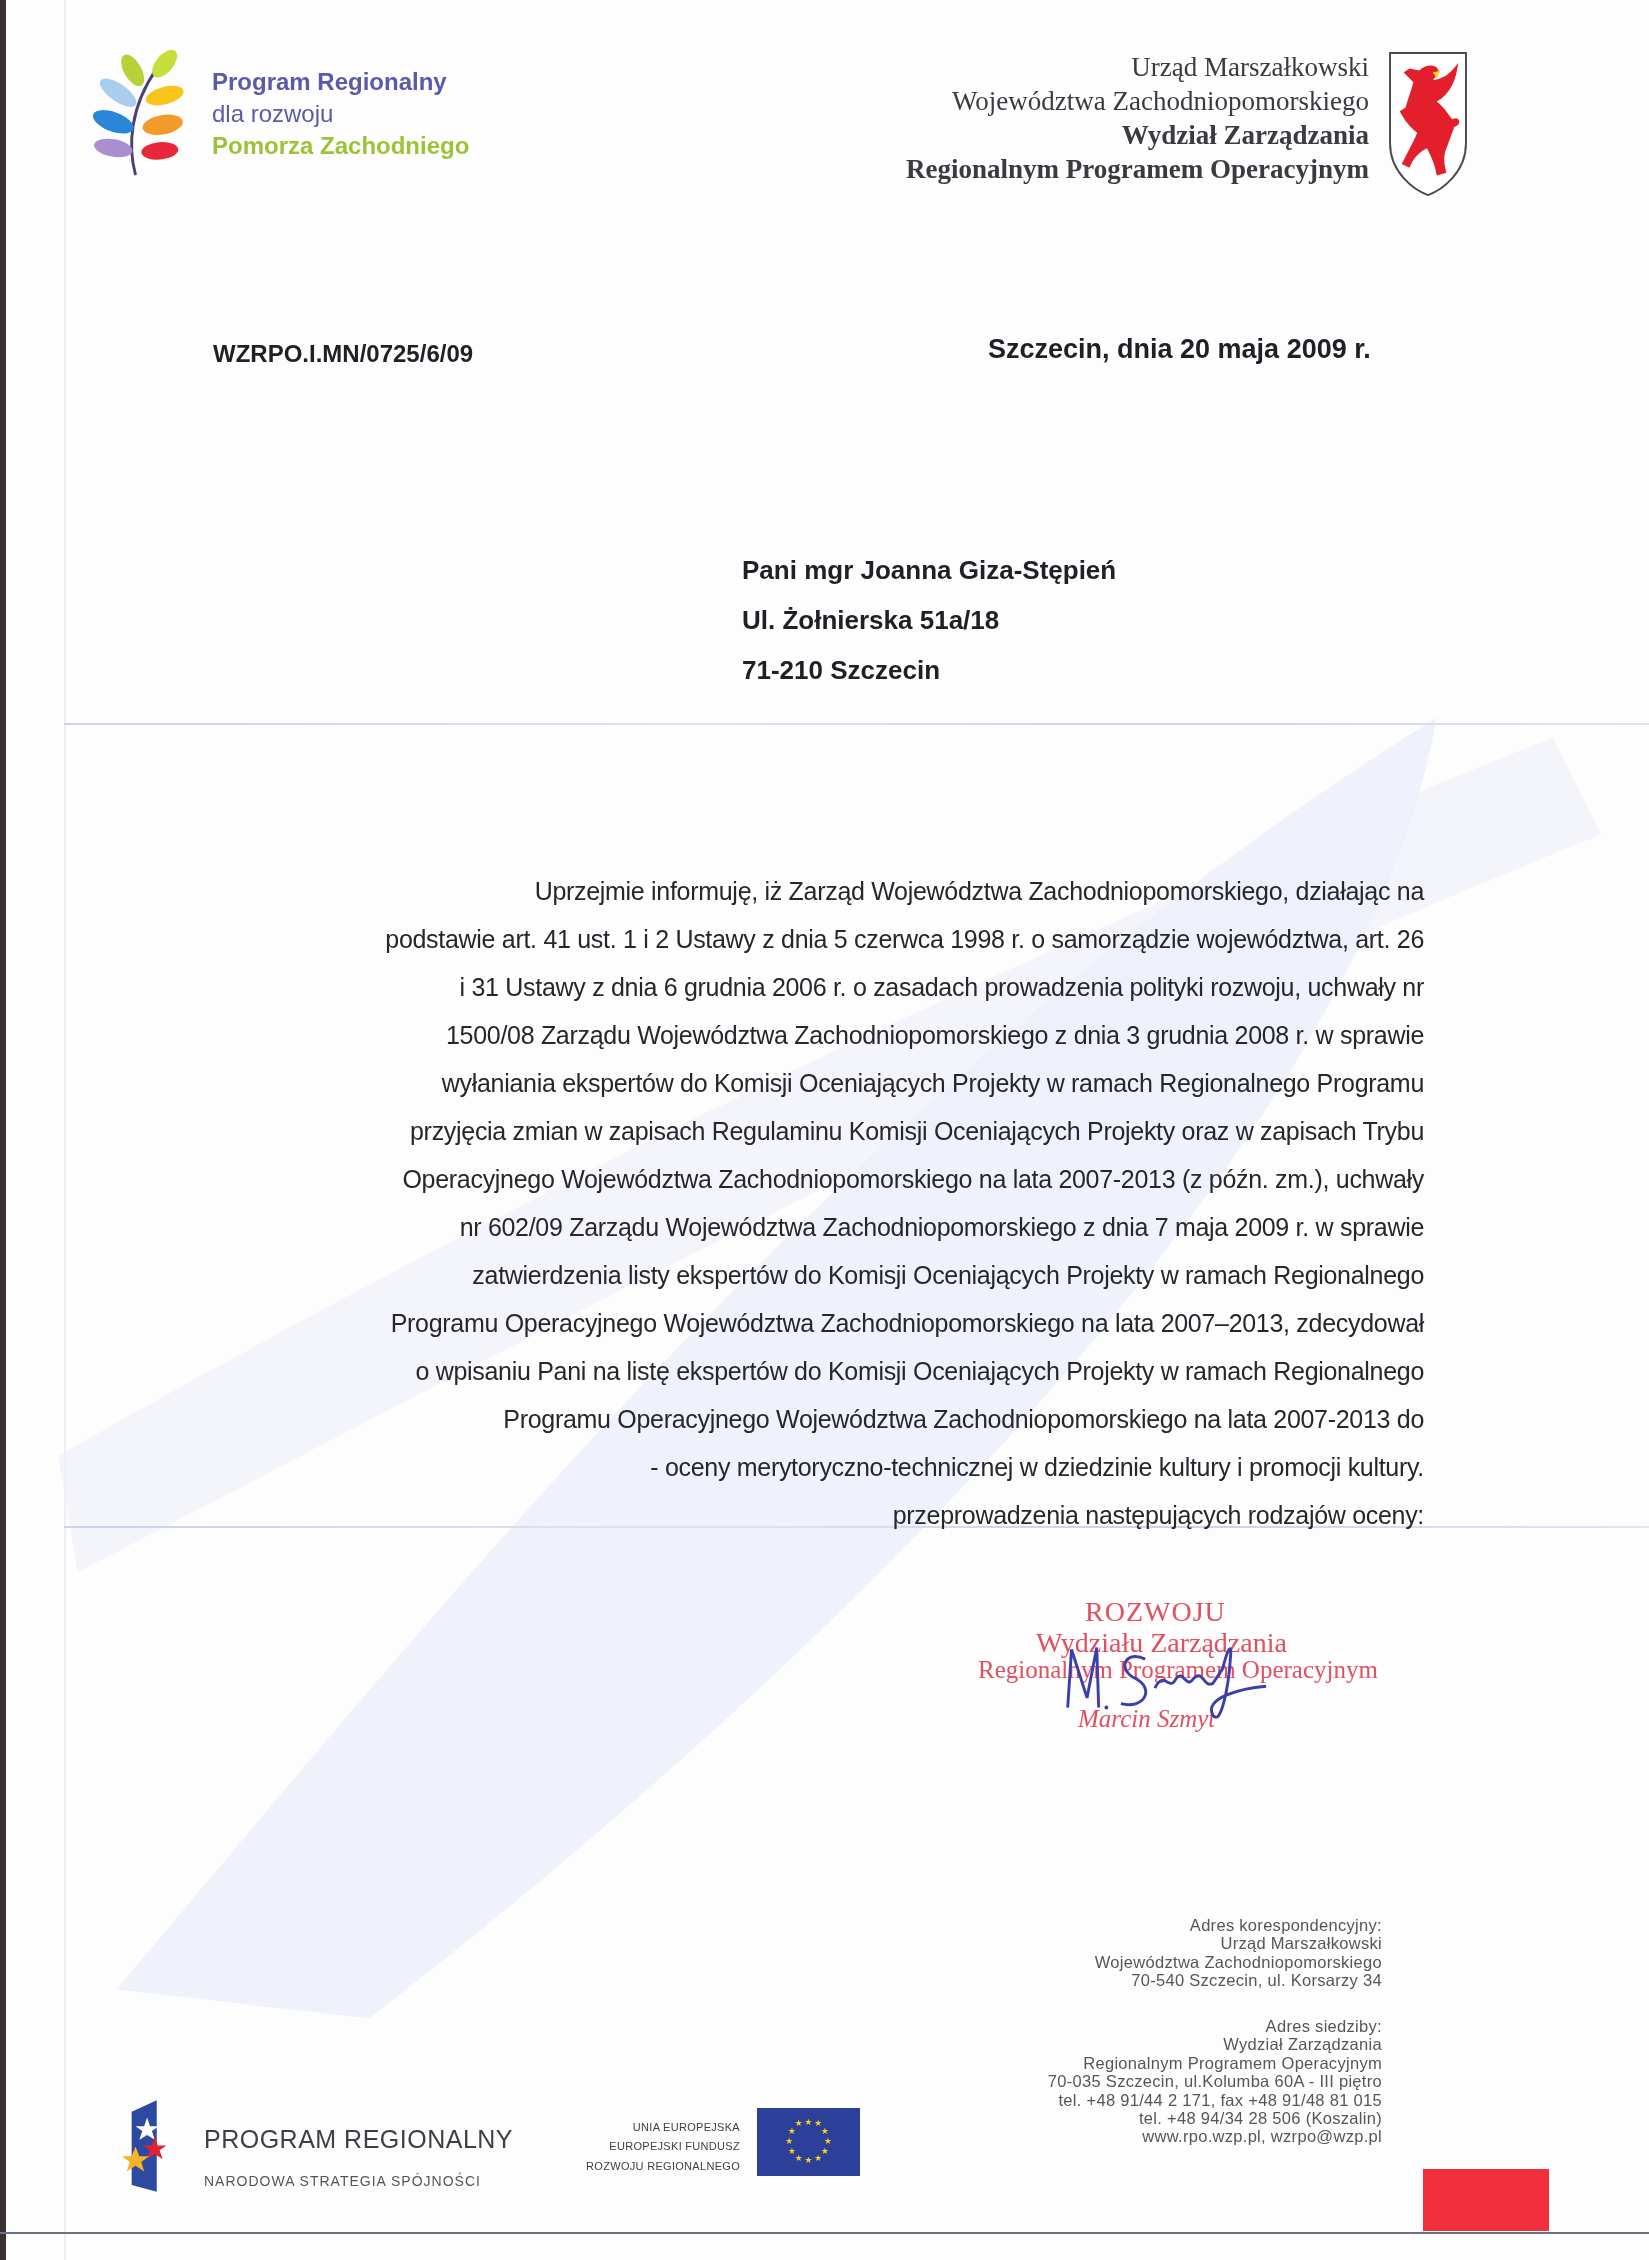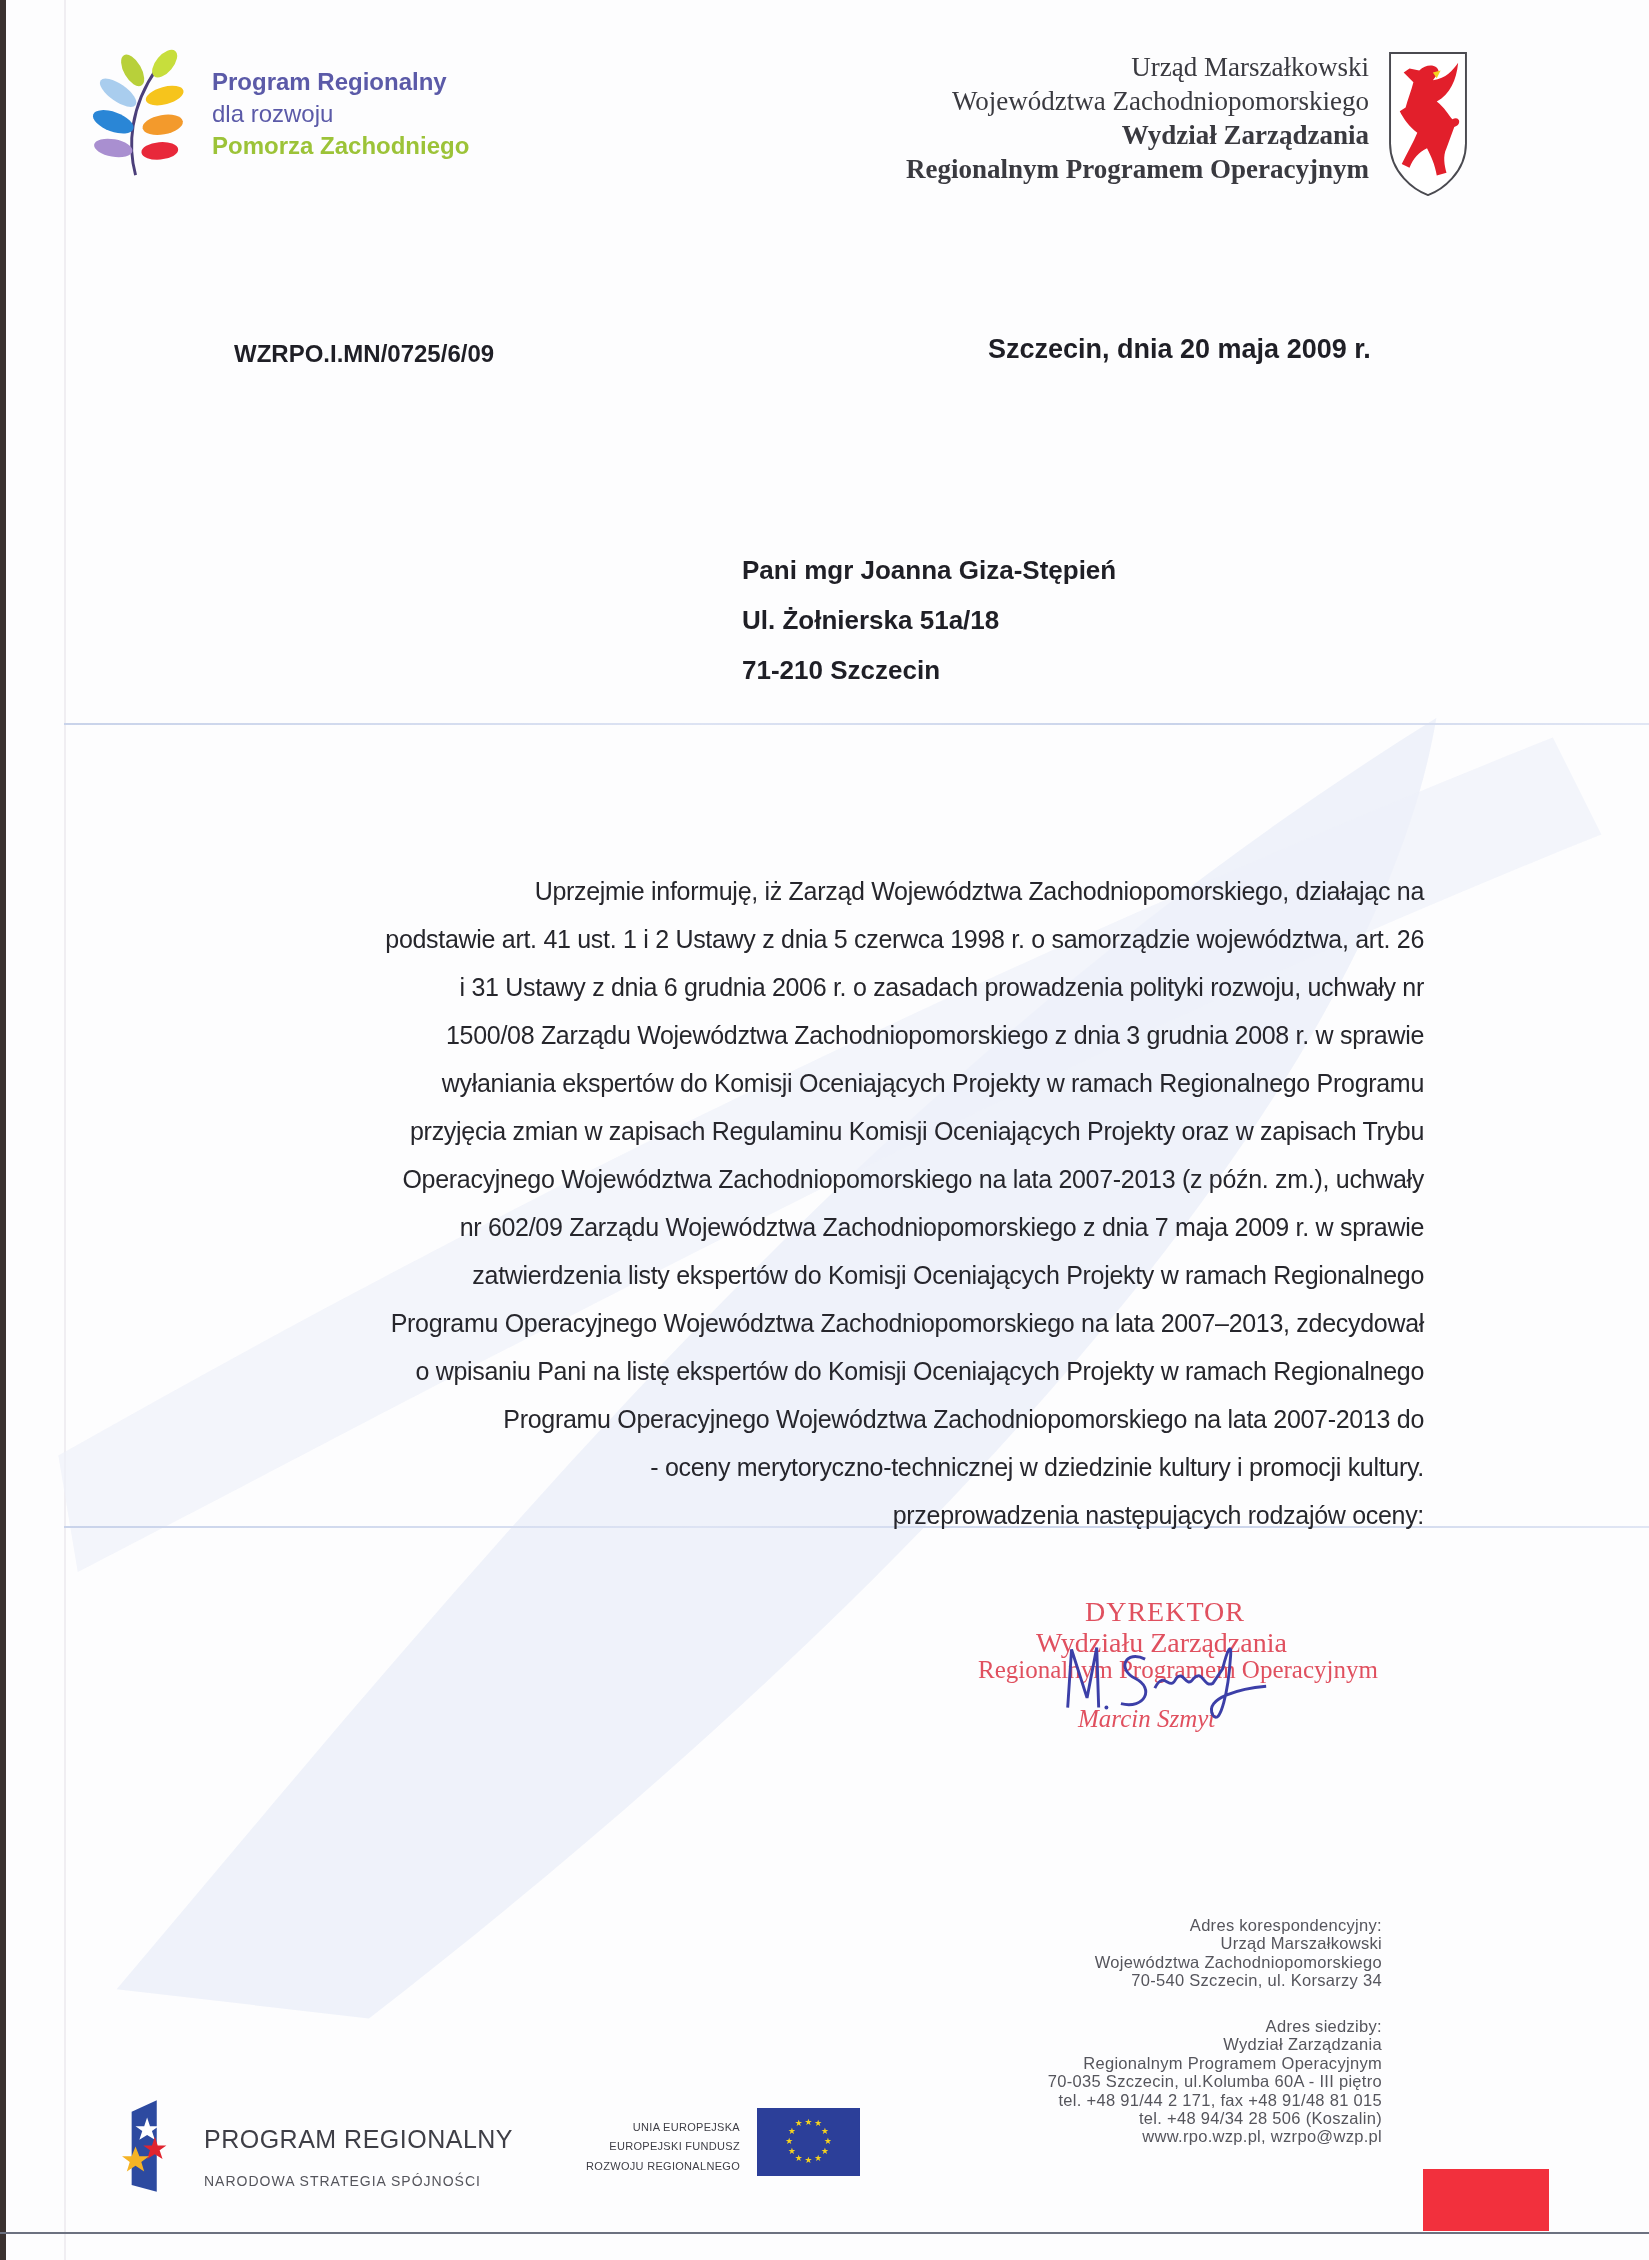--- a/index.html
+++ b/index.html
@@ -22,21 +22,21 @@
   .prog-text { position: absolute; left: 212px; top: 66px; font-size: 24px; line-height: 32px; }
   .prog-text .l1 { color: #5b5aa8; font-weight: bold; }
   .prog-text .l2 { color: #5b5aa8; }
   .prog-text .l3 { color: #9cc338; font-weight: bold; }
 
   
   .office { position: absolute; right: 281px; top: 50px; text-align: right; font-family: "Liberation Serif", "DejaVu Serif", serif; color: #3a3a40; font-size: 27px; line-height: 34px; }
   .office .b { font-weight: bold; }
   .crest { position: absolute; left: 1388px; top: 51px; width: 80px; height: 146px; }
 
-  .ref { position: absolute; left: 234px; top: 340px; font-size: 24px; font-weight: bold; color: #1f1f26; text-align: right; }
+  .ref { position: absolute; left: 213px; top: 340px; font-size: 24px; font-weight: bold; color: #1f1f26; text-align: right; }
   .date { position: absolute; left: 988px; top: 334px; font-size: 27px; font-weight: bold; color: #1f1f26; }
 
   .recipient { position: absolute; left: 742px; top: 545px; font-size: 26px; font-weight: bold; line-height: 50px; color: #1f1f26; }
 
   .body-text { position: absolute; left: 230px; top: 867px; width: 1194px; font-size: 25px; line-height: 48px; color: #26262c; letter-spacing: -0.3px; }
   .body-text .line { display: block; white-space: nowrap; text-align: right; }
   .body-text .indent { padding-left: 31px; }
 
   
   .stamp { position: absolute; left: 978px; top: 1596px; width: 369px; height: 155px; font-family: "Liberation Serif", "DejaVu Serif", serif; color: #e0505f; text-align: center; }
@@ -122,21 +122,21 @@
   <span class="line">nr 602/09 Zarządu Województwa Zachodniopomorskiego z dnia 7 maja 2009 r. w sprawie</span>
   <span class="line">zatwierdzenia listy ekspertów do Komisji Oceniających Projekty w ramach Regionalnego</span>
   <span class="line">Programu Operacyjnego Województwa Zachodniopomorskiego na lata 2007–2013, zdecydował</span>
   <span class="line">o wpisaniu Pani na listę ekspertów do Komisji Oceniających Projekty w ramach Regionalnego</span>
   <span class="line">Programu Operacyjnego Województwa Zachodniopomorskiego na lata 2007-2013 do</span>
   <span class="line">- oceny merytoryczno-technicznej w dziedzinie kultury i promocji kultury.</span>
   <span class="line">przeprowadzenia następujących rodzajów oceny:</span>
 </div>
 
 <div class="stamp">
-  <div class="s1">DYREKTOR</div>
+  <div class="s1">ROZWOJU</div>
   <div class="s2">Wydziału Zarządzania</div>
   <div class="s3">Regionalnym Programem Operacyjnym</div>
   <div class="s4">Marcin Szmyt</div>
 </div>
 <svg class="signature" viewBox="0 0 220 100">
   <path d="M10 80 L 14 20 L 30 70 L 40 18 L 42 80" stroke="#3c3fa8" stroke-width="3" fill="none"></path>
   <circle cx="50" cy="80" r="2" fill="#3c3fa8"></circle>
   <path d="M90 30 C 70 20, 60 40, 80 50 C 100 60, 90 82, 65 76" stroke="#3c3fa8" stroke-width="3" fill="none"></path>
   <path d="M100 60 C 110 40, 115 65, 122 50 C 130 40, 132 62, 140 50 C 150 40, 150 60, 160 55 L 170 40 C 175 20, 180 10, 178 30 C 176 60, 168 100, 160 88 C 150 70, 190 60, 215 58" stroke="#3c3fa8" stroke-width="3" fill="none"></path>
 </svg>

